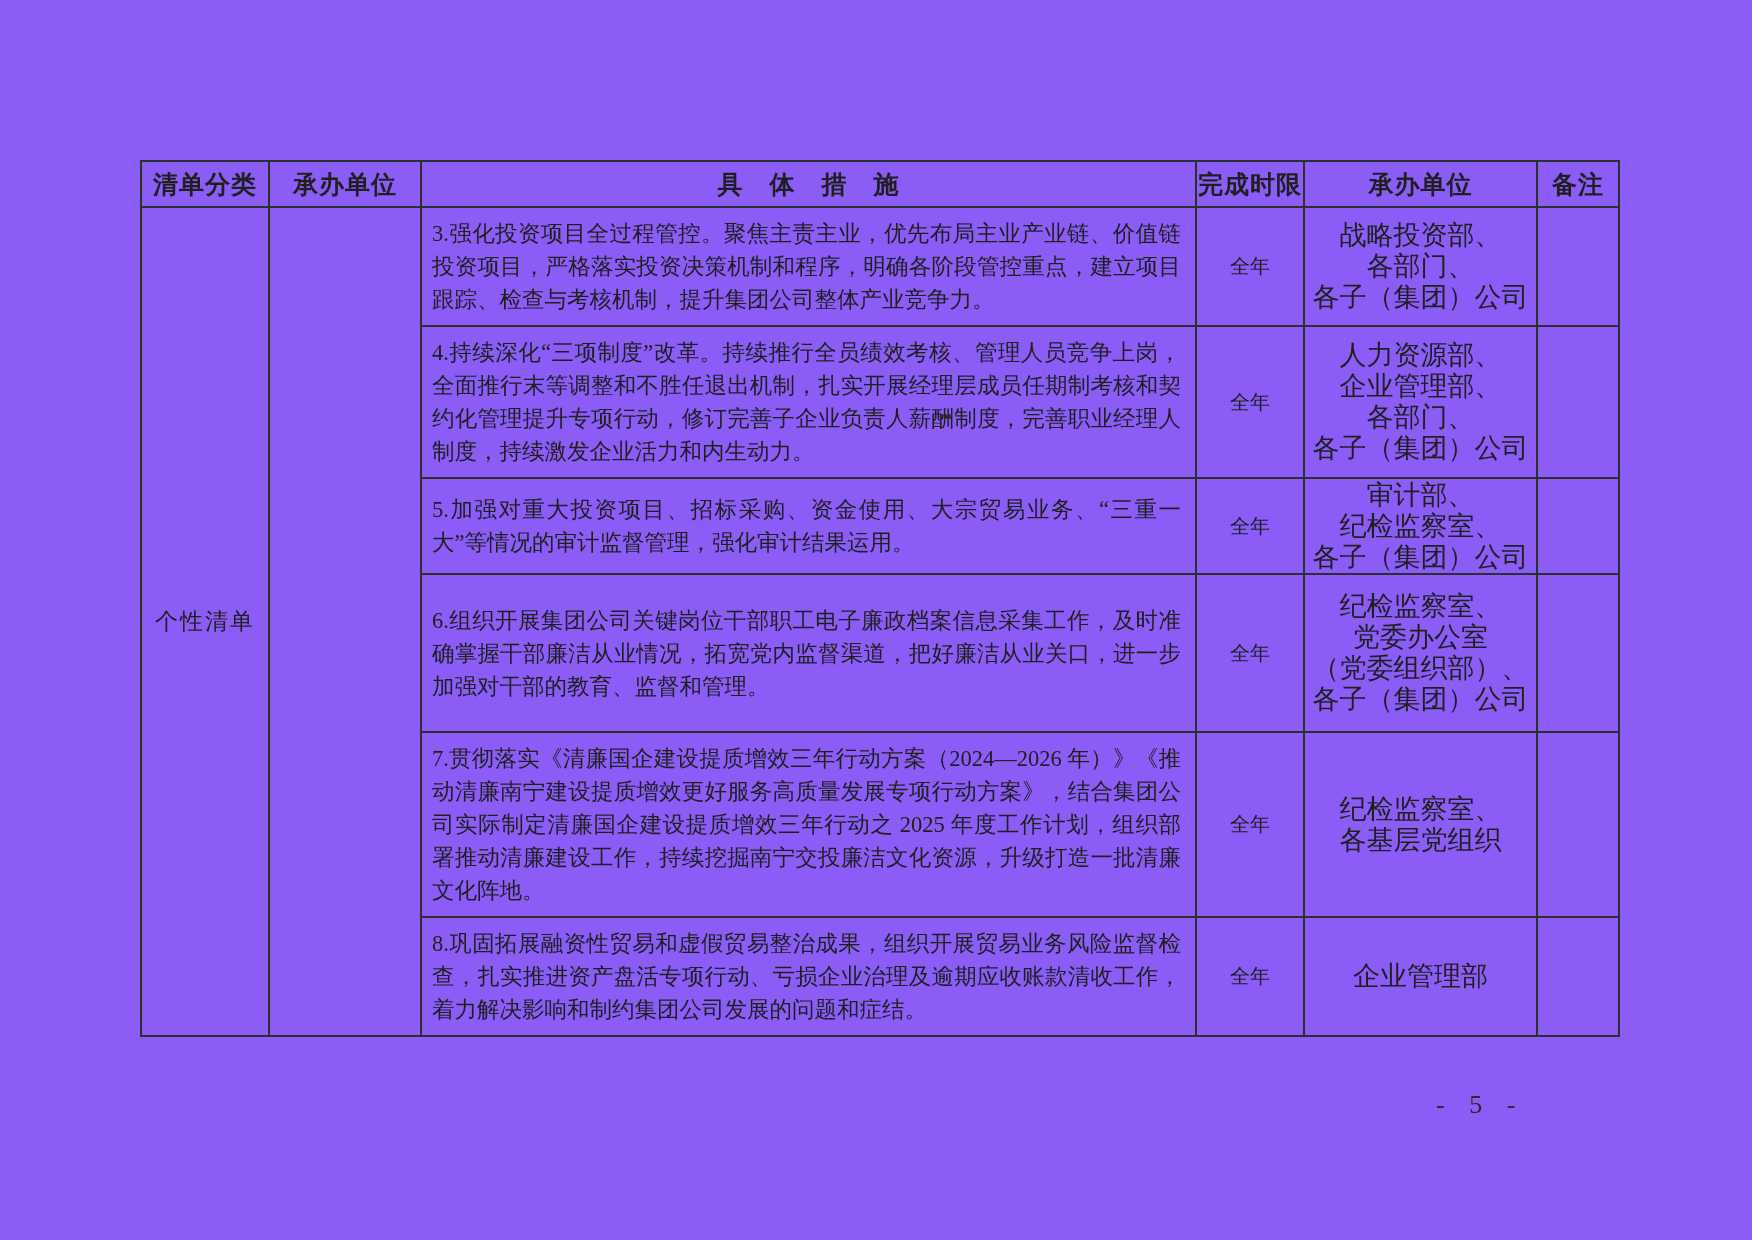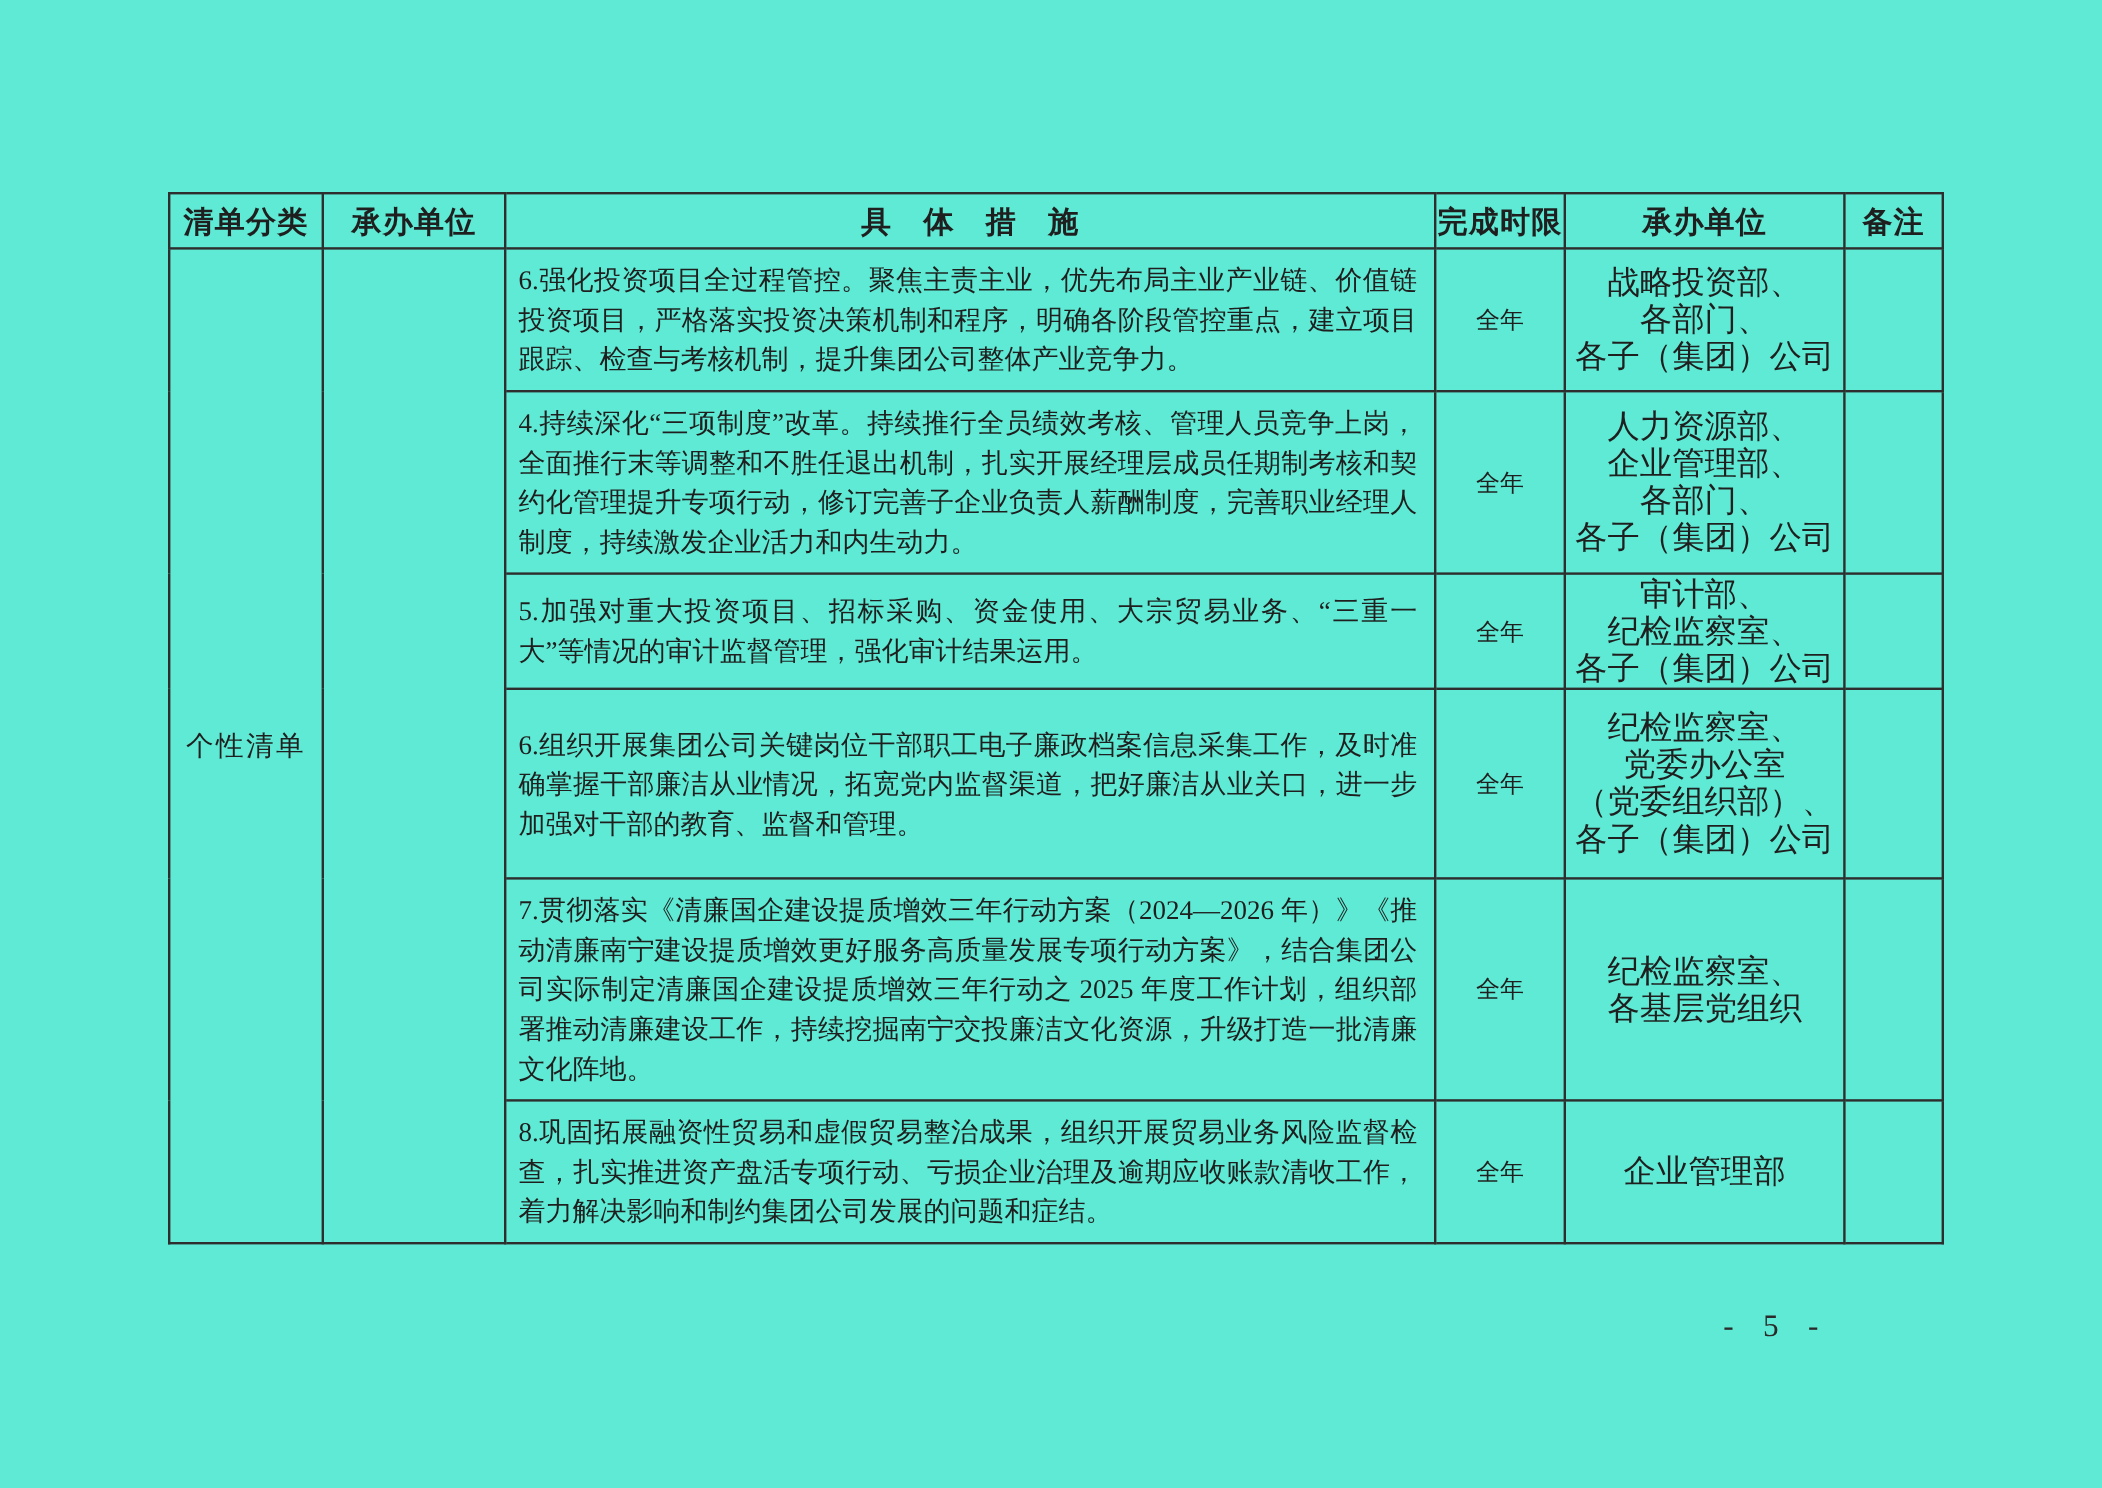--- a/index.html
+++ b/index.html
@@ -10,21 +10,21 @@
   body {
     width: 1752px;
     height: 1240px;
     position: relative;
     font-family: "Liberation Serif", "DejaVu Serif", serif;
     color: #1f1f1f;
   }
   .page {
     position: absolute;
     inset: 0;
-    background: #5eead4;
+    background: #8b5cf6;
   }
   table.doc-table {
     position: absolute;
     left: 140px;
     top: 160px;
     width: 1478px;
     border-collapse: collapse;
     table-layout: fixed;
   }
   .doc-table th, .doc-table td {
@@ -109,21 +109,21 @@
         <th>具　体　措　施</th>
         <th>完成时限</th>
         <th>承办单位</th>
         <th>备注</th>
       </tr>
     </thead>
     <tbody>
       <tr class="r1">
         <td class="cell-category" rowspan="6">个性清单</td>
         <td class="cell-project" rowspan="6"></td>
-        <td class="cell-measure">6.强化投资项目全过程管控。聚焦主责主业，优先布局主业产业链、价值链投资项目，严格落实投资决策机制和程序，明确各阶段管控重点，建立项目跟踪、检查与考核机制，提升集团公司整体产业竞争力。</td>
+        <td class="cell-measure">3.强化投资项目全过程管控。聚焦主责主业，优先布局主业产业链、价值链投资项目，严格落实投资决策机制和程序，明确各阶段管控重点，建立项目跟踪、检查与考核机制，提升集团公司整体产业竞争力。</td>
         <td class="cell-deadline">全年</td>
         <td class="cell-unit">战略投资部、
 各部门、
 各子（集团）公司</td>
         <td class="cell-remark"></td>
       </tr>
       <tr class="r2">
         <td class="cell-measure">4.持续深化“三项制度”改革。持续推行全员绩效考核、管理人员竞争上岗，全面推行末等调整和不胜任退出机制，扎实开展经理层成员任期制考核和契约化管理提升专项行动，修订完善子企业负责人薪酬制度，完善职业经理人制度，持续激发企业活力和内生动力。</td>
         <td class="cell-deadline">全年</td>
         <td class="cell-unit">人力资源部、

